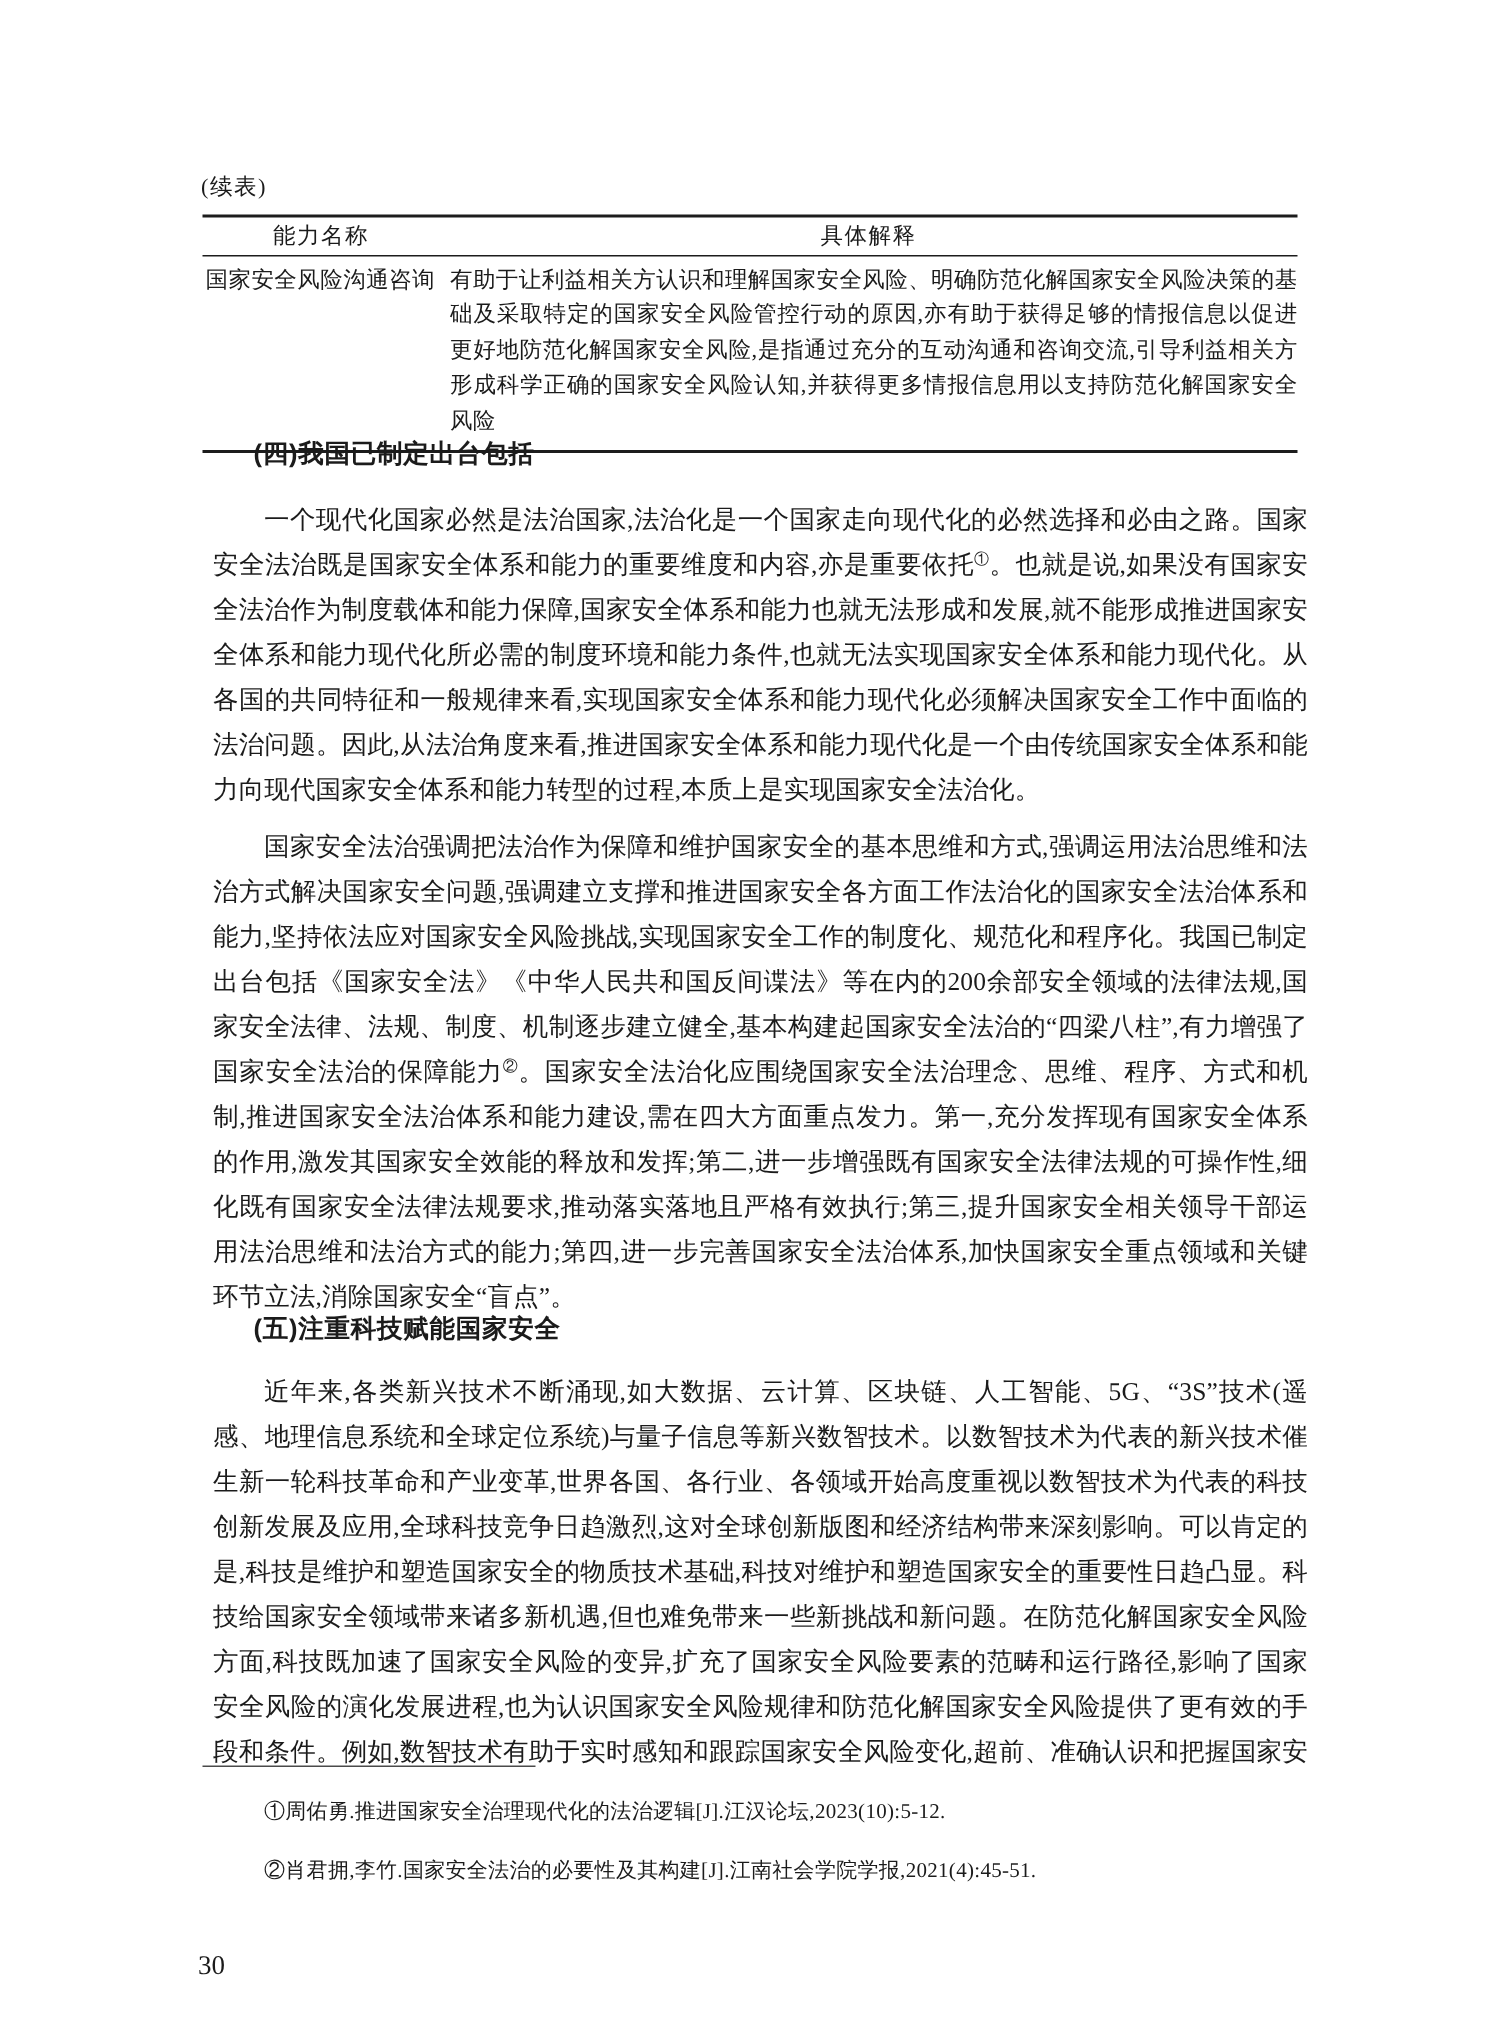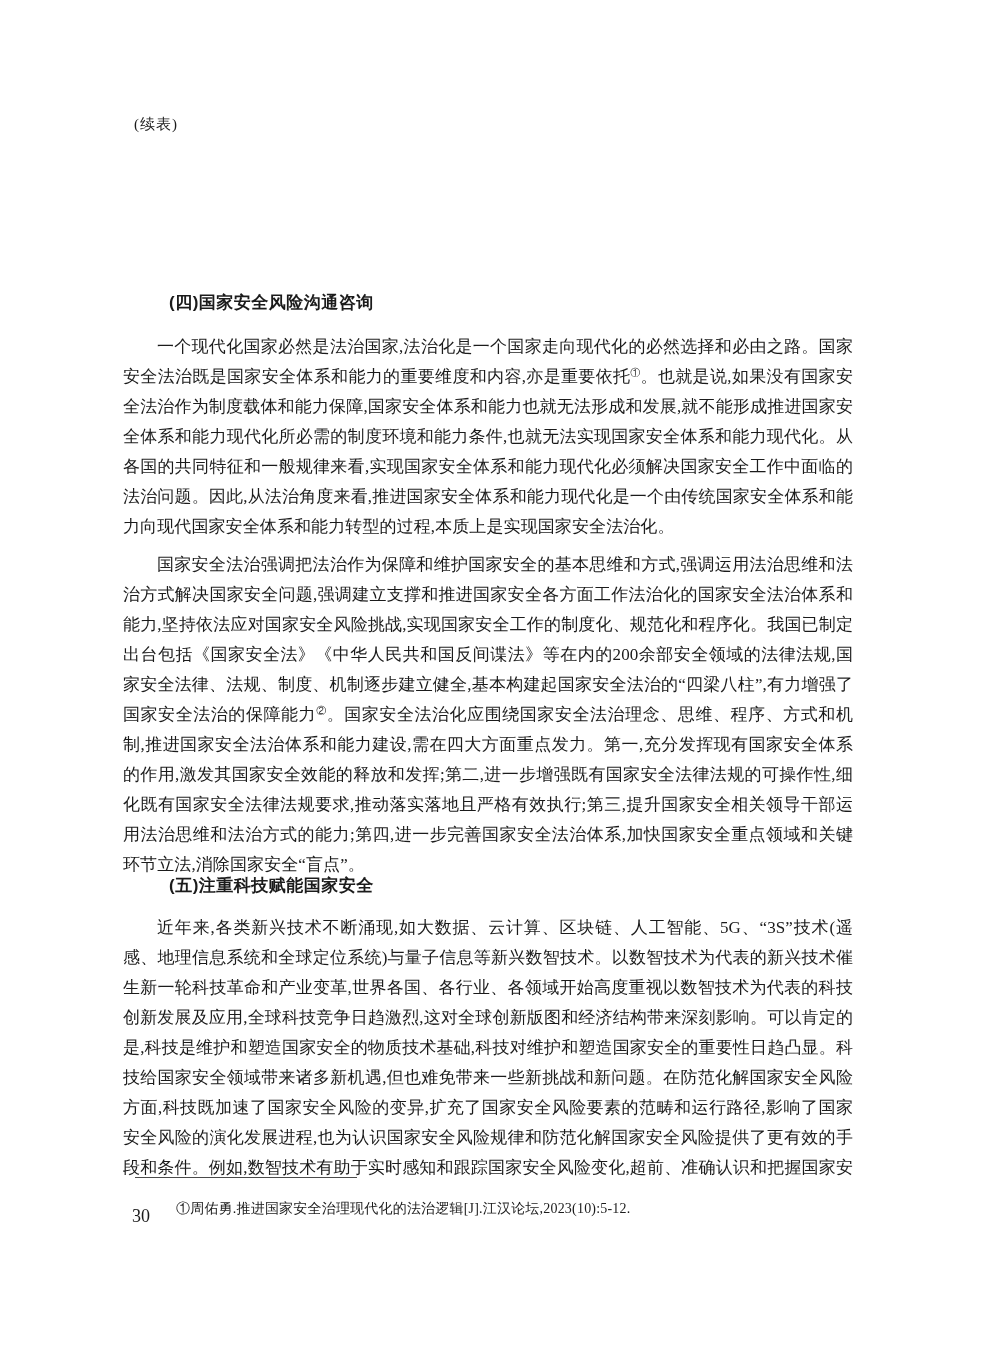--- a/index.html
+++ b/index.html
@@ -56,21 +56,21 @@
     position: absolute;
     left: 169px;
     font-family: "Liberation Sans", "DejaVu Sans", sans-serif;
     font-weight: 700;
     font-size: 17px;
     letter-spacing: 0.5px;
     white-space: nowrap;
   }
   .para {
     position: absolute;
-    left: 123px;
+    left: 142px;
     width: 730px;
     font-size: 17px;
     line-height: 30px;
     text-align: justify;
     text-indent: 2em;
     overflow: hidden;
     letter-spacing: 0.1px;
   }
   sup.fn-ref {
     font-size: 10px;
@@ -93,43 +93,54 @@
   }
   .footnotes p {
     margin: 13px;
     font-size: 14px;
     line-height: 26px;
     text-indent: 28px;
     letter-spacing: 0.2px;
   }
   .page-number {
     position: absolute;
-    left: 132px; top: 1206px;
+    left: 132px; top: 1300px;
     font-size: 18px;
   }
 </style>
 </head>
 <body>
 
 <div class="page">
 
   <div class="cont-label">(续表)</div>
 
+  <div class="cap-table">
+    <div class="thead">
+      <div class="th-name">能力名称</div>
+      <div class="th-expl">具体解释</div>
+    </div>
+    <div class="trow">
+      <div class="td-name">国家安全风险沟通咨询</div>
+      <div class="td-expl">有助于让利益相关方认识和理解国家安全风险、明确防范化解国家安全风险决策的基础及采取特定的国家安全风险管控行动的原因,亦有助于获得足够的情报信息以促进更好地防范化解国家安全风险,是指通过充分的互动沟通和咨询交流,引导利益相关方形成科学正确的国家安全风险认知,并获得更多情报信息用以支持防范化解国家安全风险</div>
+    </div>
+  </div>
 
-  <div class="sec-heading" style="top:291px;">(四)国家安全风险沟通咨询</div>
+  <div class="sec-heading" style="top:291px;">(四)我国已制定出台包括</div>
 
   <p class="para" style="top:315px; height:212px;"><span>一个现代化国家必然是法治国家,法治化是一个国家走向现代化的必然选择和必由之路。国家安全法治既是国家安全体系和能力的重要维度和内容,亦是重要依托</span><sup class="fn-ref">①</sup><span>。也就是说,如果没有国家安全法治作为制度载体和能力保障,国家安全体系和能力也就无法形成和发展,就不能形成推进国家安全体系和能力现代化所必需的制度环境和能力条件,也就无法实现国家安全体系和能力现代化。从各国的共同特征和一般规律来看,实现国家安全体系和能力现代化必须解决国家安全工作中面临的法治问题。因此,从法治角度来看,推进国家安全体系和能力现代化是一个由传统国家安全体系和能力向现代国家安全体系和能力转型的过程,本质上是实现国家安全法治化。</span></p>
 
   <p class="para" style="top:533px; height:332px;"><span>国家安全法治强调把法治作为保障和维护国家安全的基本思维和方式,强调运用法治思维和法治方式解决国家安全问题,强调建立支撑和推进国家安全各方面工作法治化的国家安全法治体系和能力,坚持依法应对国家安全风险挑战,实现国家安全工作的制度化、规范化和程序化。我国已制定出台包括《国家安全法》《中华人民共和国反间谍法》等在内的200余部安全领域的法律法规,国家安全法律、法规、制度、机制逐步建立健全,基本构建起国家安全法治的“四梁八柱”,有力增强了国家安全法治的保障能力</span><sup class="fn-ref">②</sup><span>。国家安全法治化应围绕国家安全法治理念、思维、程序、方式和机制,推进国家安全法治体系和能力建设,需在四大方面重点发力。第一,充分发挥现有国家安全体系的作用,激发其国家安全效能的释放和发挥;第二,进一步增强既有国家安全法律法规的可操作性,细化既有国家安全法律法规要求,推动落实落地且严格有效执行;第三,提升国家安全相关领导干部运用法治思维和法治方式的能力;第四,进一步完善国家安全法治体系,加快国家安全重点领域和关键环节立法,消除国家安全“盲点”。</span></p>
 
   <div class="sec-heading" style="top:874px;text-align:center;">(五)注重科技赋能国家安全</div>
 
   <p class="para" style="top:896px; height:272px;"><span>近年来,各类新兴技术不断涌现,如大数据、云计算、区块链、人工智能、5G、“3S”技术(遥感、地理信息系统和全球定位系统)与量子信息等新兴数智技术。以数智技术为代表的新兴技术催生新一轮科技革命和产业变革,世界各国、各行业、各领域开始高度重视以数智技术为代表的科技创新发展及应用,全球科技竞争日趋激烈,这对全球创新版图和经济结构带来深刻影响。可以肯定的是,科技是维护和塑造国家安全的物质技术基础,科技对维护和塑造国家安全的重要性日趋凸显。科技给国家安全领域带来诸多新机遇,但也难免带来一些新挑战和新问题。在防范化解国家安全风险方面,科技既加速了国家安全风险的变异,扩充了国家安全风险要素的范畴和运行路径,影响了国家安全风险的演化发展进程,也为认识国家安全风险规律和防范化解国家安全风险提供了更有效的手段和条件。例如,数智技术有助于实时感知和跟踪国家安全风险变化,超前、准确认识和把握国家安全风</span></p>
 
   <div class="fn-divider"></div>
 
   <div class="footnotes">
     <p>①周佑勇.推进国家安全治理现代化的法治逻辑[J].江汉论坛,2023(10):5-12.</p>
+    <p>②肖君拥,李竹.国家安全法治的必要性及其构建[J].江南社会学院学报,2021(4):45-51.</p>
   </div>
 
   <div class="page-number">30</div>
 
 </div>
 
 </body></html>

